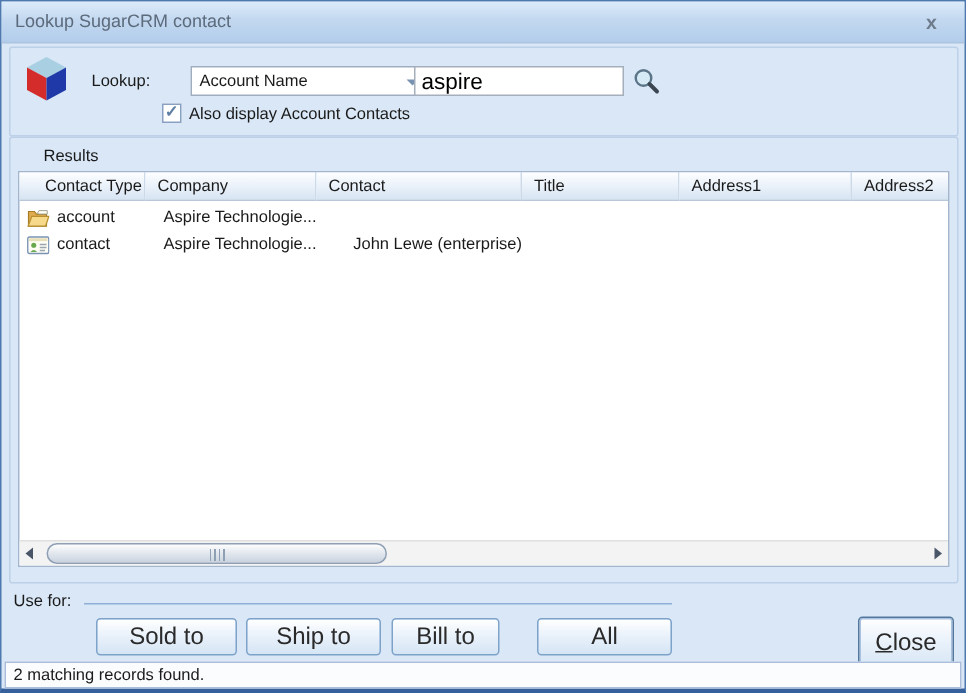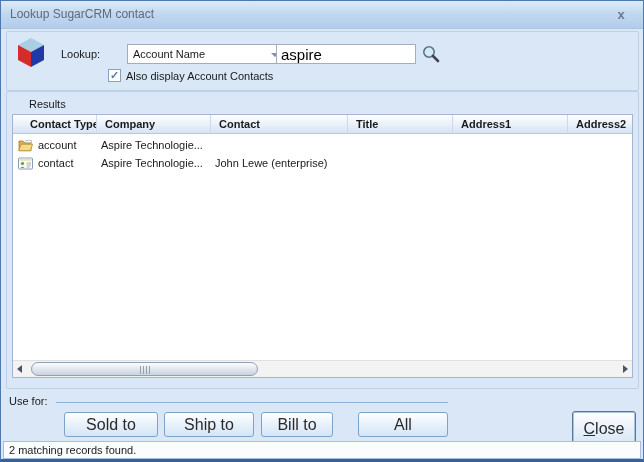--- a/index.html
+++ b/index.html
@@ -64,29 +64,28 @@
   .lv{
     position:absolute; left:5px; top:22px; width:621px; height:264px;
     background:#fff; border:1px solid #a3b6cd;
   }
   .thead{ display:flex; height:19px; }
   .th{
     flex:0 0 auto; background:linear-gradient(#fdfeff,#e8f0f9 55%,#d6e4f3);
     border-right:1px solid #ccd9e9; border-bottom:1px solid #b8c8da;
     line-height:18px; padding-left:8px; overflow:hidden; white-space:nowrap;
     cursor:default;
-    font-weight:bold;
   }
   .th.c0{ width:84px; padding-left:17px; }
   .th.c1{ width:114px; }
   .th.c2{ width:137px; }
   .th.c3{ width:105px; }
   .th.c4{ width:115px; }
   .th.c5{ flex:1 1 auto; border-right:none; }
-  .tbody{ position:absolute; left:0; top:21px; right:0; }
+  .tbody{ position:absolute; left:0; top:21px; right:0;text-align:right; }
   .trow{ display:flex; height:18px; align-items:center; cursor:default; }
   .cell{ flex:0 0 auto; overflow:hidden; white-space:nowrap; padding-left:4px; }
   .cell.c0{ width:84px; display:flex; align-items:center; padding-left:5px; }
   .cell.c0 .rowicon{ margin-right:5px; flex:0 0 auto; display:inline-flex; }
   .cell.c1{ width:114px; }
   .cell.c2{ width:137px; }
   .cell.c3{ width:105px; }
   .cell.c4{ width:115px; }
   .cell.c5{ flex:1 1 auto; }
   

